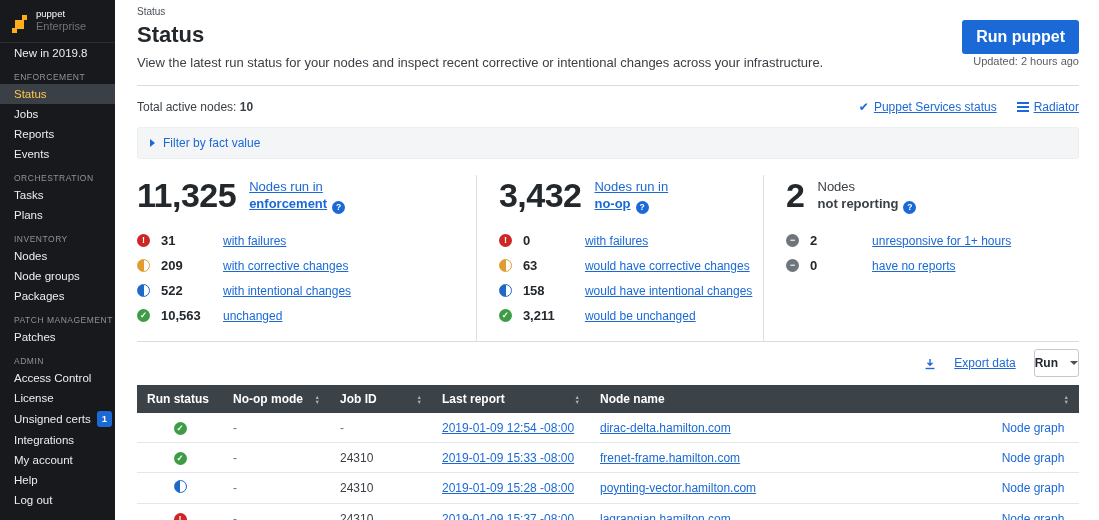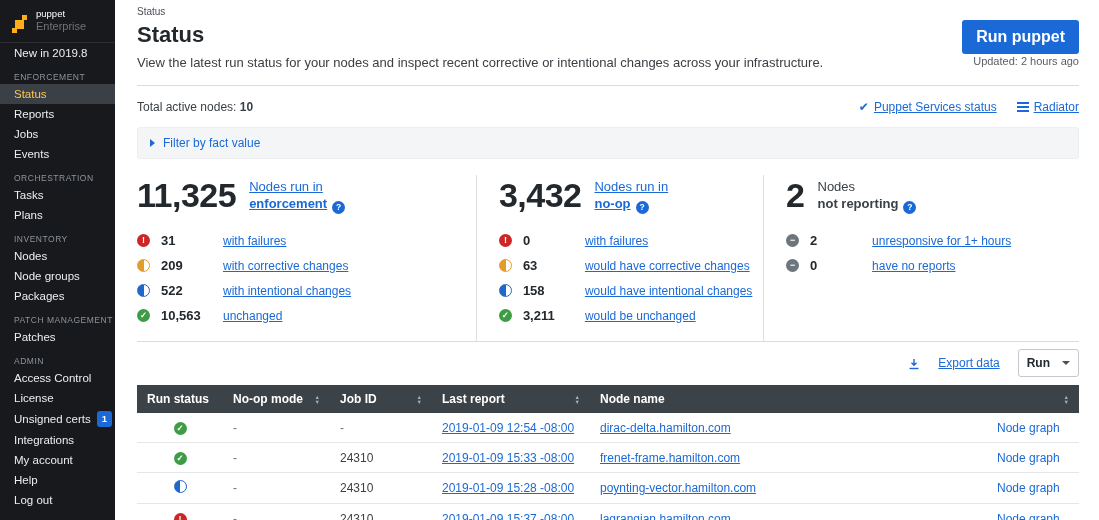--- a/index.html
+++ b/index.html
@@ -55,33 +55,33 @@
   .ic-failure { background:#ce2525; } .ic-failure::after { content:"!"; }
   .ic-success { background:#3f9c46; } .ic-success::after { content:"✓"; font-size:8.5px; }
   .ic-corrective { border:1.5px solid #e09c2f; background:linear-gradient(90deg,#e09c2f 50%,#fff 50%); }
   .ic-intentional { border:1.5px solid #2068c8; background:linear-gradient(90deg,#2068c8 50%,#fff 50%); }
   .ic-unresponsive { background:#6d757d; } .ic-unresponsive::after { content:"−"; }
   .ic-help { background:#1b69d6; margin-left:5px; vertical-align:-2px; } .ic-help::after { content:"?"; font-size:8.5px; }
 
   
   .actions-row { display:flex; justify-content:flex-end; align-items:center; gap:18px; padding:7px 0 8px; }
   .export-link { display:flex; align-items:flex-end; gap:18px; font-size:12px; font-weight:normal; }
-  .btn-run { background:#fff; border:1px solid #c3c9ce; border-radius:3px; padding:6px 8px; font-size:12px; font-weight:bold; color:#23282d; display:flex; align-items:center; gap:12px; cursor:pointer; font-family:inherit; }
+  .btn-run { background:#fff; border:1px solid #c3c9ce; border-radius:3px; padding:6px 0; font-size:12px; font-weight:bold; color:#23282d; display:flex; align-items:center; gap:12px; cursor:pointer; font-family:inherit; }
   .caret-down { width:0; height:0; border-top:4px solid #4a5056; border-left:4px solid transparent; border-right:4px solid transparent; }
 
   
   table { width:100%; border-collapse:collapse; font-size:12px; table-layout:fixed; }
   thead th { background:#3b4248; color:#fff; font-weight:bold; text-align:left; padding:7px 10px; font-size:12px; }
   th.c1 { width:86px; } th.c2 { width:107px; } th.c3 { width:102px; } th.c4 { width:158px; } th.c6 { width:92px; }
   .th-inner { display:flex; justify-content:space-between; align-items:center; }
   .sort { display:inline-flex; flex-direction:column; gap:1px; color:#a9b0b6; cursor:pointer; }
   .sort i { font-style:normal; font-size:5.5px; line-height:4px; }
   tbody td { padding:7px 10px; border-bottom:1px solid #e4e7e9; color:#3b4045; height:28px; }
   td.c1 { text-align:center; }
-  td.c6 { text-align:left; }
+  td.c6 { text-align:center; }
   .dash { color:#6b7278; }
   .ng-link { color:#1b69d6; text-decoration:none; cursor:pointer; }
 </style>
 </head>
 <body>
 
 <div class="app">
 
   <aside class="sidebar">
     <div class="logo">
@@ -93,22 +93,22 @@
       <div class="logo-text">
         <span class="logo-brand">puppet</span>
         <span class="logo-product">Enterprise</span>
       </div>
     </div>
 
     <div class="nav-item">New in 2019.8</div>
 
     <div class="nav-section">ENFORCEMENT</div>
     <div class="nav-item active">Status</div>
+    <div class="nav-item">Jobs</div>
     <div class="nav-item">Reports</div>
-    <div class="nav-item">Jobs</div>
     <div class="nav-item">Events</div>
 
     <div class="nav-section">ORCHESTRATION</div>
     <div class="nav-item">Tasks</div>
     <div class="nav-item">Plans</div>
 
     <div class="nav-section">INVENTORY</div>
     <div class="nav-item">Nodes</div>
     <div class="nav-item">Node groups</div>
     <div class="nav-item">Packages</div>

